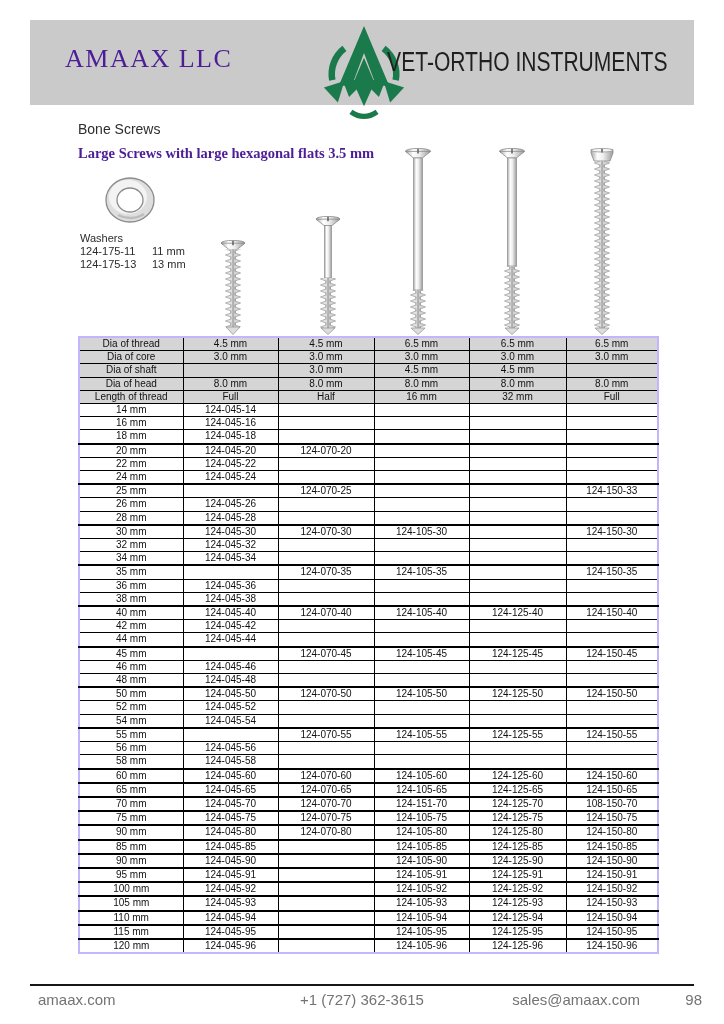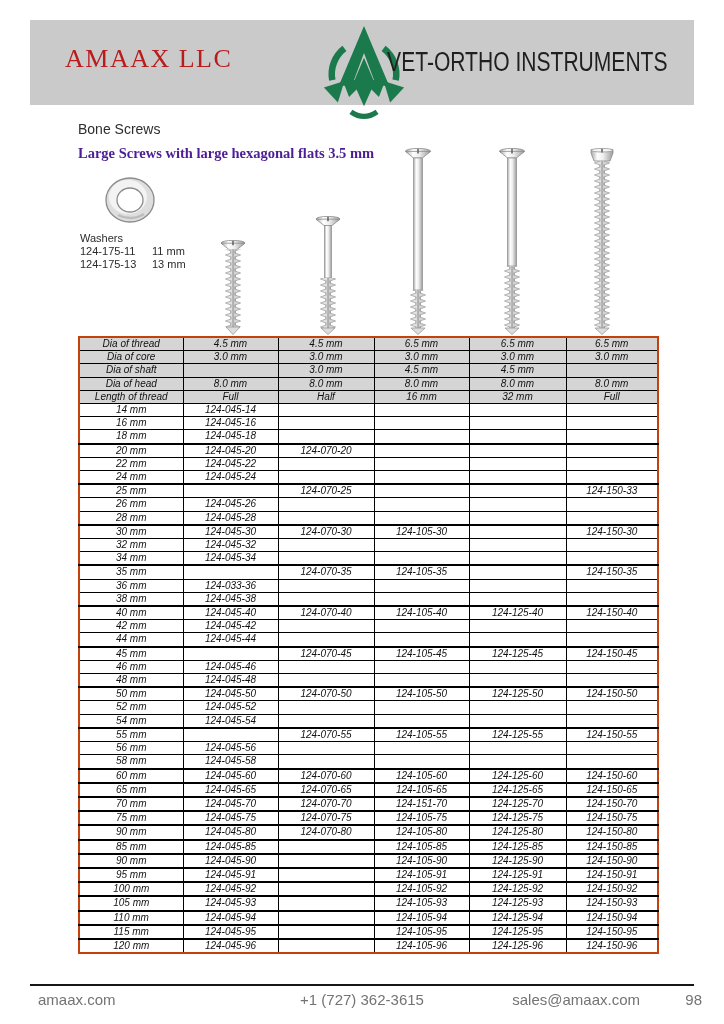--- a/index.html
+++ b/index.html
@@ -2,21 +2,21 @@
 <html><head>
 <meta charset="utf-8">
 <style>
   html,body{margin:0;padding:0;background:#ffffff;}
   .page{position:relative;width:724px;height:1024px;background:#ffffff;overflow:hidden;
         font-family:"Liberation Sans",sans-serif;color:#1a1a1a;}
 
   
   .banner{position:absolute;left:30px;top:20px;width:664px;height:85px;background:#cacaca;}
   .company{position:absolute;left:35px;top:24px;font-family:"Liberation Serif",serif;
-           font-size:26px;letter-spacing:1.5px;color:#b91c1c;}
+           font-size:26px;letter-spacing:1.5px;color:#4c1d95;}
   .logo{position:absolute;left:292px;top:6px;overflow:visible;}
   .brand{position:absolute;right:26px;top:27px;font-size:27px;color:#1f1f1f;
          transform:scaleX(0.78);transform-origin:right center;white-space:nowrap;}
 
   
   .title{position:absolute;left:78px;top:121px;font-size:14px;color:#2d2d2d;}
   .subtitle{position:absolute;left:78px;top:145px;font-family:"Liberation Serif",serif;
             font-weight:bold;font-size:14.5px;color:#4c1d95;}
 
   
@@ -24,21 +24,21 @@
   .washer-info{position:absolute;left:80px;top:232px;font-size:11px;line-height:13px;color:#2b2b2b;}
   .washer-info .part{display:inline-block;width:72px;}
 
   
   .screw{position:absolute;}
   .s1{left:211px;top:240px;} .s2{left:306px;top:216px;}
   .s3{left:396px;top:148px;} .s4{left:490px;top:148px;} .s5{left:580px;top:148px;}
 
   
   table.parts{position:absolute;left:78px;top:336px;width:579px;border-collapse:collapse;
-              table-layout:fixed;font-size:10px;border:2px solid #c2410c;font-style:italic;}
+              table-layout:fixed;font-size:10px;border:2px solid #c4b5fd;}
   table.parts td{border:1px solid #000;height:12.2px;line-height:12.2px;padding:0;
                  text-align:center;overflow:hidden;white-space:nowrap;color:#111;}
   tr.spec td{background:#d5d5d5;}
   tr.major td{border-top-width:2px;}
 
   
   .footer-line{position:absolute;left:30px;top:984px;width:664px;height:2px;background:#161616;}
   .foot{position:absolute;top:991px;font-size:15px;color:#737373;}
   .f-web{left:38px;}
   .f-phone{left:362px;transform:translateX(-50%);}
@@ -299,21 +299,21 @@
         <tr class="major">
           <td>35 mm</td>
           <td></td>
           <td>124-070-35</td>
           <td>124-105-35</td>
           <td></td>
           <td>124-150-35</td>
         </tr>
         <tr>
           <td>36 mm</td>
-          <td>124-033-36</td>
+          <td>124-045-36</td>
           <td></td>
           <td></td>
           <td></td>
           <td></td>
         </tr>
         <tr>
           <td>38 mm</td>
           <td>124-045-38</td>
           <td></td>
           <td></td>
@@ -431,21 +431,21 @@
           <td>124-105-65</td>
           <td>124-125-65</td>
           <td>124-150-65</td>
         </tr>
         <tr class="major">
           <td>70 mm</td>
           <td>124-045-70</td>
           <td>124-070-70</td>
           <td>124-151-70</td>
           <td>124-125-70</td>
-          <td>124-150-70</td>
+          <td>108-150-70</td>
         </tr>
         <tr class="major">
           <td>75 mm</td>
           <td>124-045-75</td>
           <td>124-070-75</td>
           <td>124-105-75</td>
           <td>124-125-75</td>
           <td>124-150-75</td>
         </tr>
         <tr class="major">

